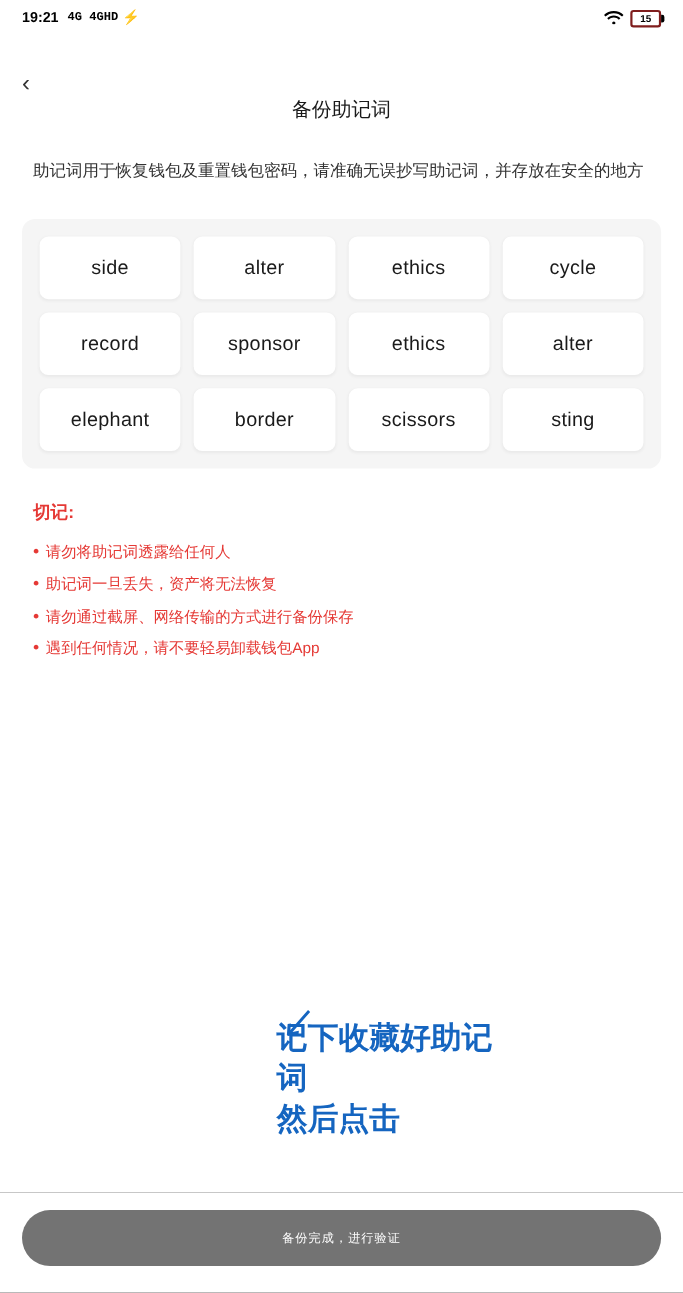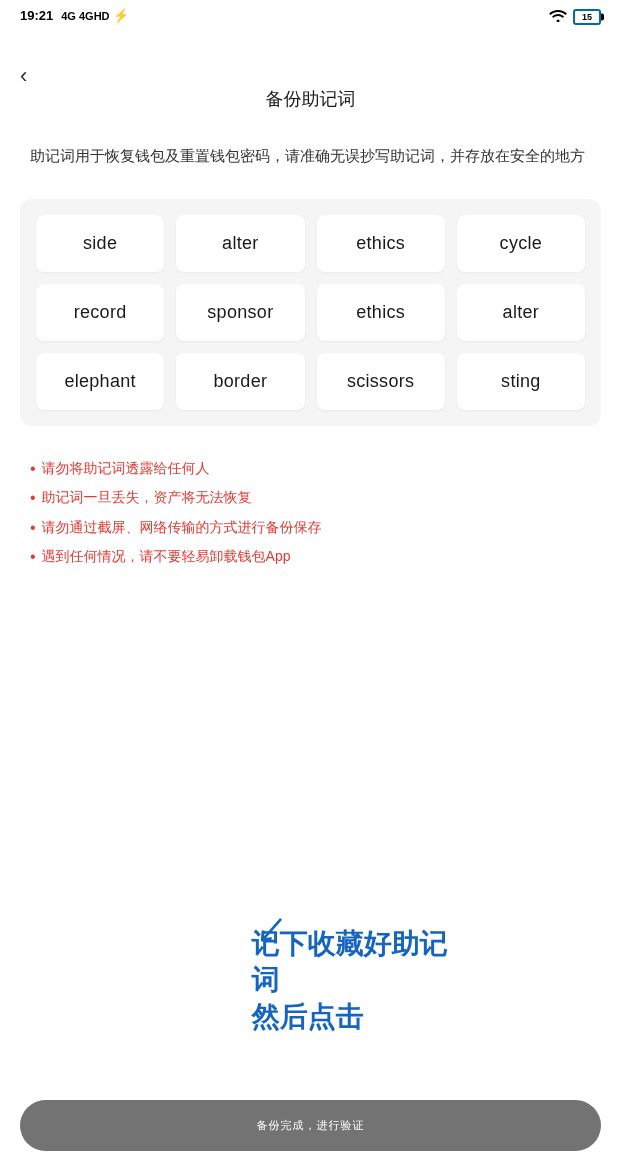--- a/index.html
+++ b/index.html
@@ -20,21 +20,21 @@
       align-items: flex-start;
       padding: 8px 20px 4px 20px;
       font-size: 13px;
       font-weight: 600;
       color: #000;
     }
     .status-left { display: flex; align-items: center; gap: 4px; }
     .status-right { display: flex; align-items: center; gap: 6px; }
     .wifi-icon { font-size: 14px; }
     .battery-box {
-      border: 2px solid #0369a1;
+      border: 2px solid #7f1d1d;
       border-radius: 3px;
       padding: 1px 2px;
       font-size: 10px;
       font-weight: 700;
       position: relative;
       display: flex;
       align-items: center;
       justify-content: center;
       width: 28px;
       height: 16px;
@@ -187,21 +187,21 @@
       letter-spacing: 1px;
       font-family: Liberation Serif, serif;
     }
   </style>
 </head>
 <body>
 
 <div class="status-bar">
   <div class="status-left">
     <span>19:21</span>
-    <span style="font-size:11px; margin-left:4px;">4G 4GHD</span>
+    <span style="font-size:11px; margin-left:4px;font-family:Liberation Mono, monospace;">4G 4GHD</span>
     <span style="font-size:13px;">⚡</span>
   </div>
   <div class="status-right">
     <span class="wifi-icon">
       <svg width="18" height="14" viewBox="0 0 18 14" fill="none">
         <path d="M9 11.5a1.5 1.5 0 1 1 0 3 1.5 1.5 0 0 1 0-3z" fill="#000"></path>
         <path d="M9 8C10.8 8 12.4 8.7 13.6 9.9l1.4-1.4C13.3 6.9 11.3 6 9 6S4.7 6.9 3 8.5l1.4 1.4C5.6 8.7 7.2 8 9 8z" fill="#000"></path>
         <path d="M9 4C11.9 4 14.5 5.1 16.5 7l1.4-1.4C15.7 3.4 12.5 2 9 2S2.3 3.4 0.1 5.6L1.5 7C3.5 5.1 6.1 4 9 4z" fill="#000"></path>
       </svg>
     </span>
@@ -255,20 +255,21 @@
       <div class="word-card">
       <span class="word-text">scissors</span>
     </div>
       <div class="word-card">
       <span class="word-text">sting</span>
     </div>
     </div>
 </div>
 
 <div class="warning-section">
+  <div class="warning-title">切记:</div>
   <ul class="warning-list" id="warning-list">
   <li>请勿将助记词透露给任何人</li>
       <li>助记词一旦丢失，资产将无法恢复</li>
       <li>请勿通过截屏、网络传输的方式进行备份保存</li>
       <li>遇到任何情况，请不要轻易卸载钱包App</li>
     </ul>
 </div>
 
 <div class="annotation-overlay">
   <div style="position:relative;">

